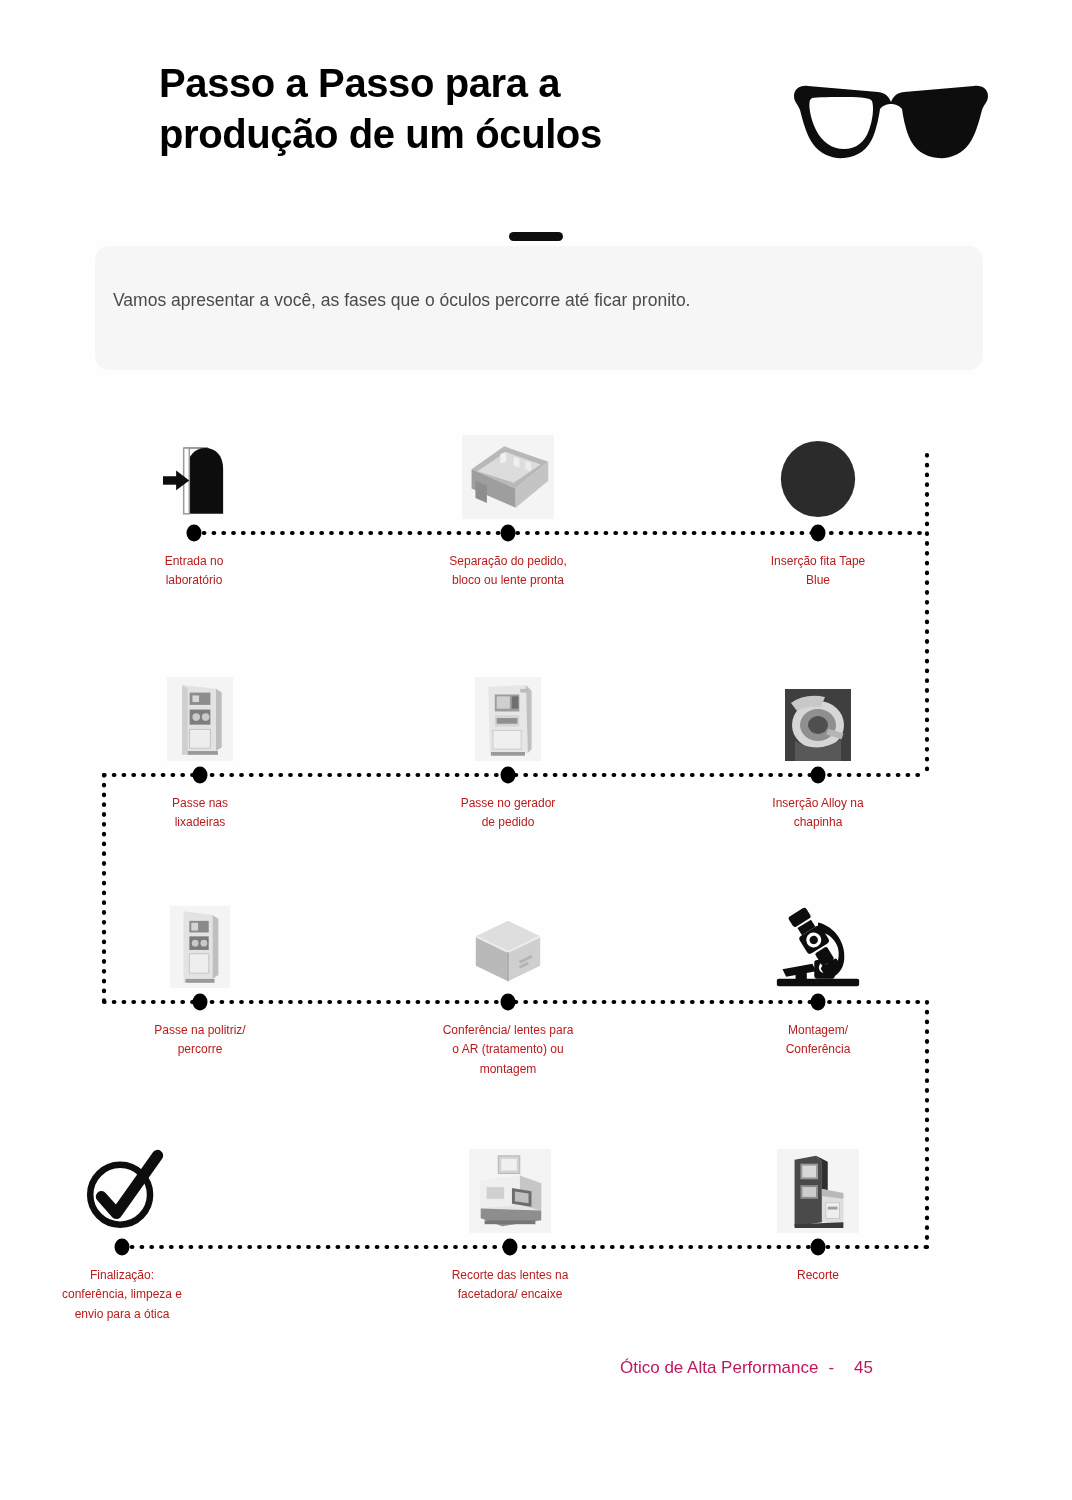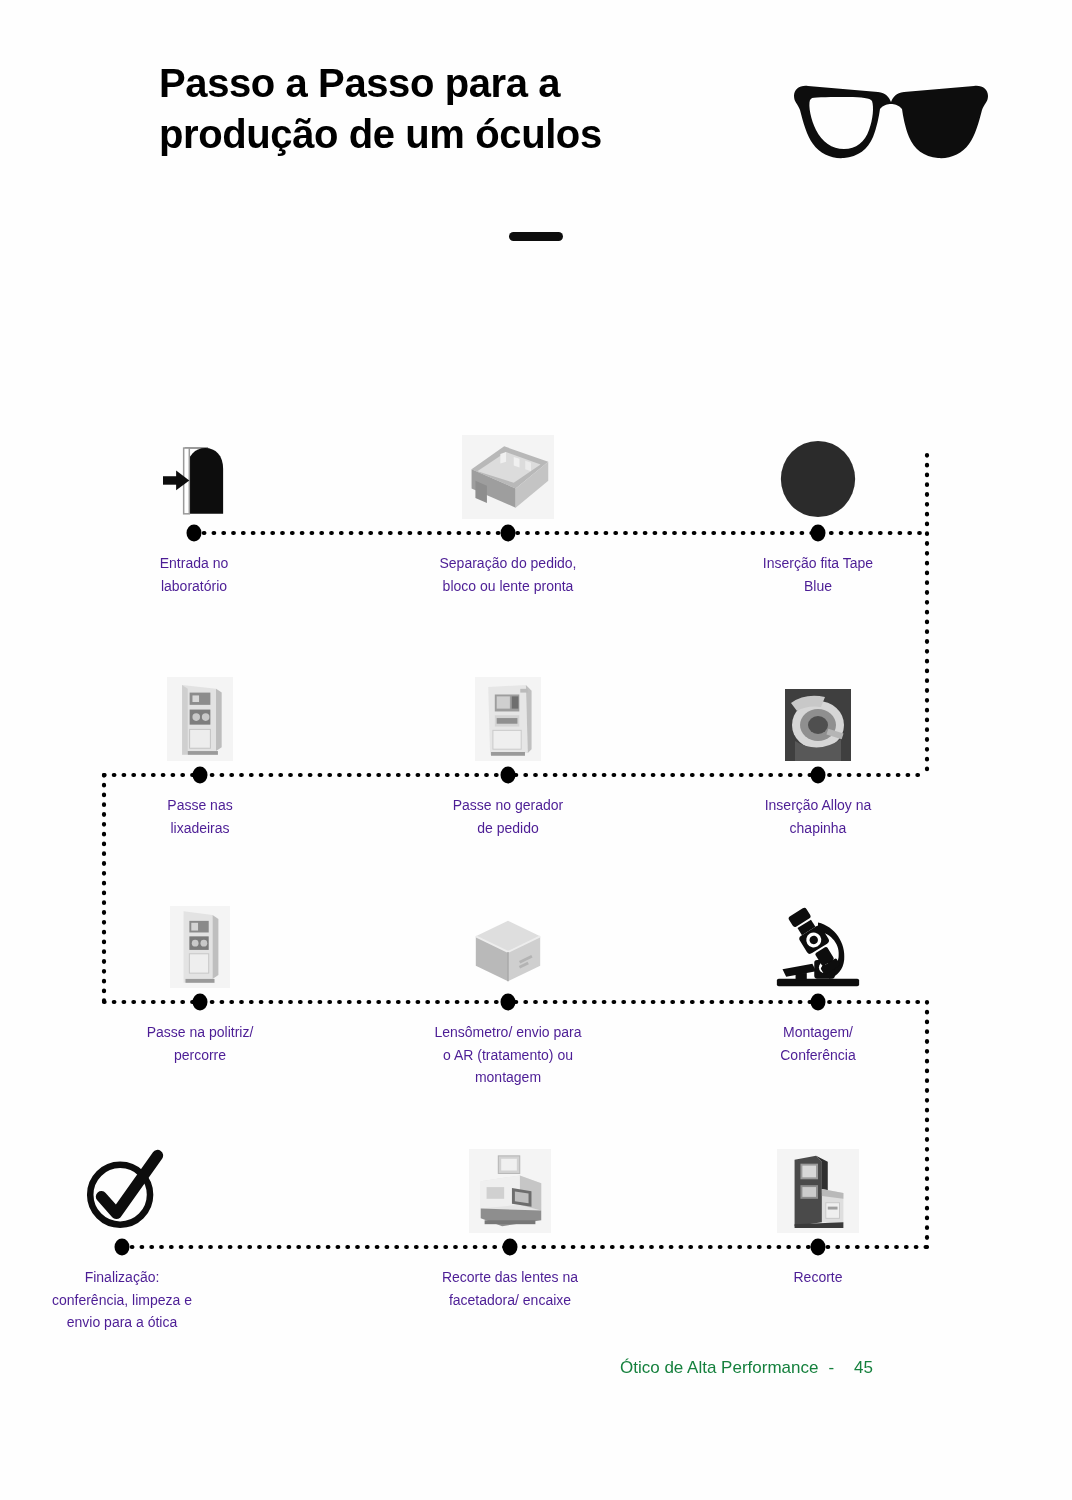--- a/index.html
+++ b/index.html
@@ -118,40 +118,40 @@
     height: 17px;
     background: #000;
     border-radius: 50%;
   }
   .node .label {
     position: absolute;
     top: 19px;
     left: 50%;
     transform: translateX(-50%);
     width: 240px;
-    font-size: 14px;
+    font-size: 12px;
     line-height: 1.62;
-    color: #4c1d95;
+    color: #b91c1c;
     white-space: pre-line;
   }
 
   
   .photo {
     background: #f4f4f4;
     display: block;
   }
 
   
   .footer {
     position: absolute;
     left: 620px;
     top: 1358px;
     width: 340px;
     font-size: 17px;
-    color: #15803d;
+    color: #be185d;
   }
   .footer .sep { margin: 0 10px; }
   .footer .pg { margin-left: 10px; }
   .footer span { display: inline-block; vertical-align: baseline; }
 </style>
 </head>
 <body>
 
 <div class="page">
 
@@ -174,20 +174,23 @@
                  C84 22 76 21 62 21 C46 21 30 21 26 22 Z
                  M186 24 C188 30 185 44 180 54 C174 66 164 73 152 73
                  C140 73 131 66 127 54 C123 43 122 31 124 25
                  C126 22 134 21 148 21 C164 21 180 21 184 22 Z" fill="#0d0d0d"></path>
       </svg>
     </div>
   </div>
 
   <div class="divider"></div>
 
+  <div class="intro-panel">
+    <div class="intro-text">Vamos apresentar a você, as fases que o óculos percorre até ficar pronito.</div>
+  </div>
 
   <div class="flow">
     <svg width="1072" height="1500" viewBox="0 0 1072 1500" aria-hidden="true">
       <g stroke="#000000" stroke-width="4.2" stroke-linecap="round" stroke-dasharray="0.6 9.2" fill="none">
 
         <path d="M194 533 H927"></path>
 
         <path d="M927 455 V775"></path>
 
         <path d="M104 775 H927"></path>
@@ -338,21 +341,21 @@
         <polygon points="8,22 41,6 74,22 41,38" fill="#dedede"></polygon>
         <polygon points="8,22 41,38 41,68 8,52" fill="#b9b9b9"></polygon>
         <polygon points="41,38 74,22 74,52 41,68" fill="#cfcfcf"></polygon>
         <path d="M8 22 L41 38 L74 22" fill="none" stroke="#ededed" stroke-width="2"></path>
         <path d="M41 38 L41 68" fill="none" stroke="#a9a9a9" stroke-width="1.5"></path>
         <rect x="52" y="44" width="14" height="3" fill="#b3b3b3" transform="rotate(-26 59 45)"></rect>
         <rect x="52" y="50" width="10" height="3" fill="#b3b3b3" transform="rotate(-26 57 51)"></rect>
       </svg>
     </div>
     <div class="dot"></div>
-    <div class="label">Lensômetro/ envio para
+    <div class="label">Conferência/ lentes para
 o AR (tratamento) ou
 montagem</div>
   </div>
 
   <div class="node" style="left:818px; top:1002px;">
     <div class="icon-box">
       <svg viewBox="0 0 92 92" width="86" height="86">
         <g fill="#0d0d0d">
           <rect x="2" y="82" width="88" height="8" rx="2"></rect>
           <path d="M46 22 C64 26 76 44 74 62 C73 72 67 79 58 82 L58 74

